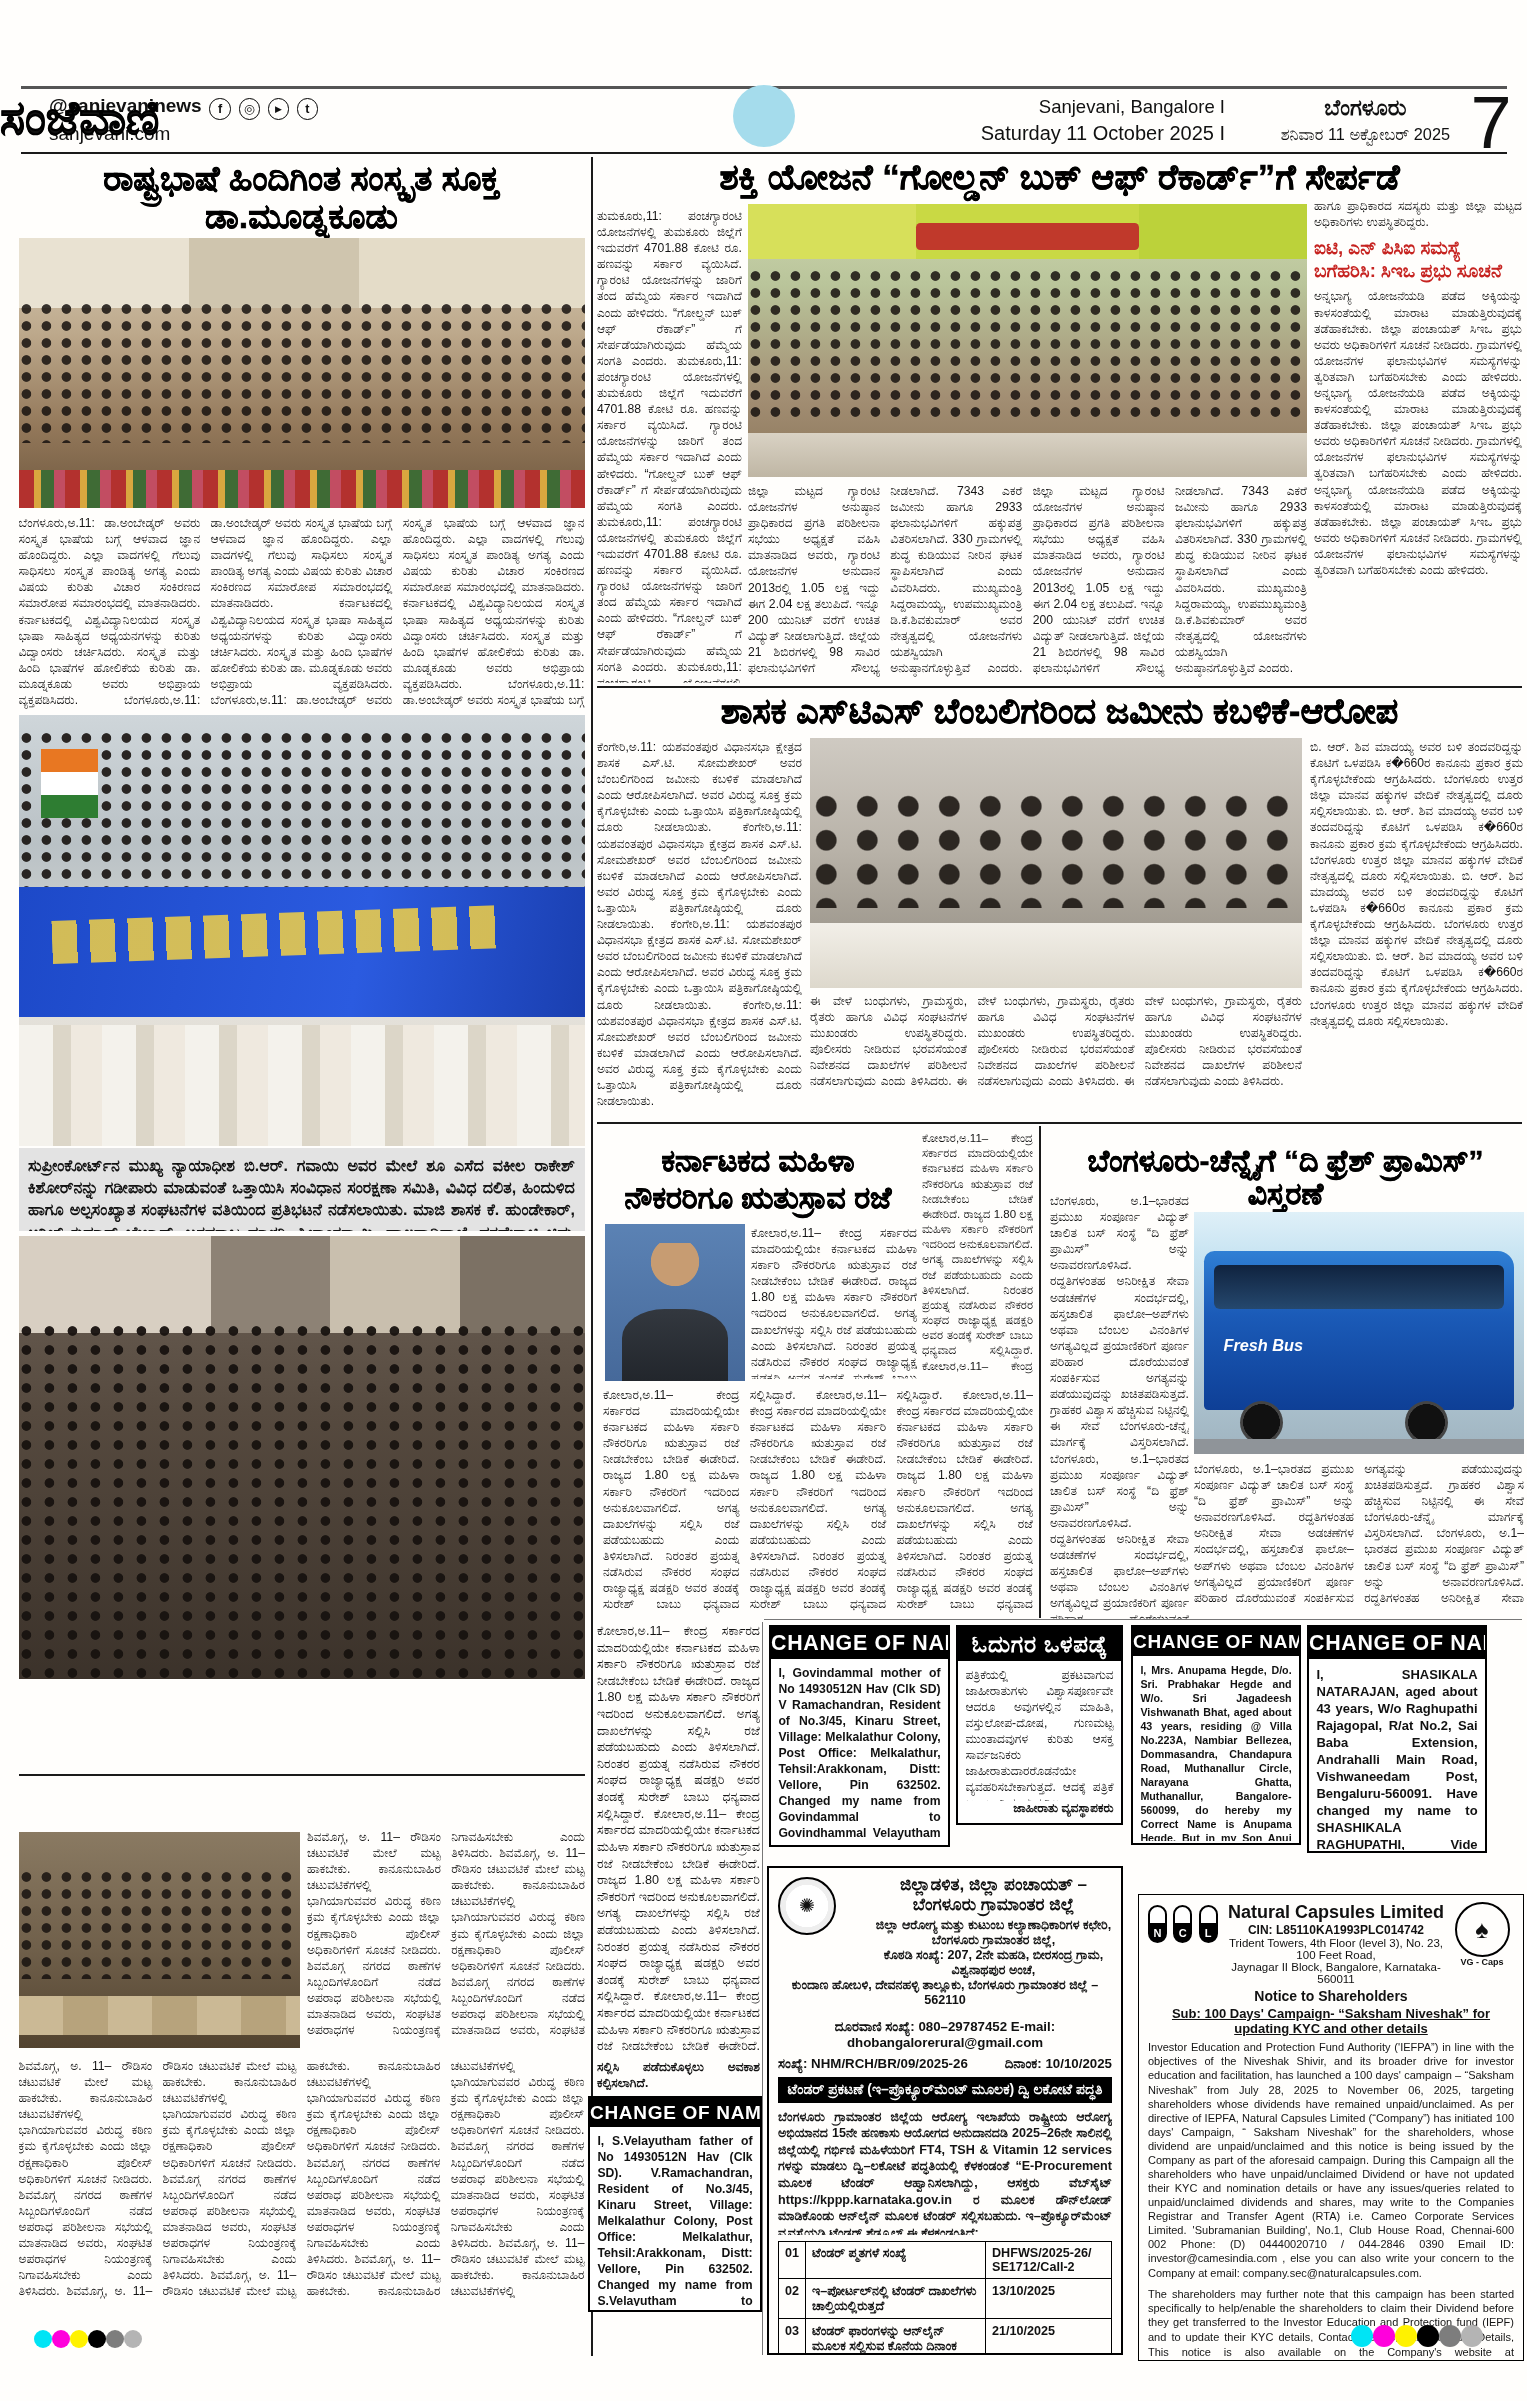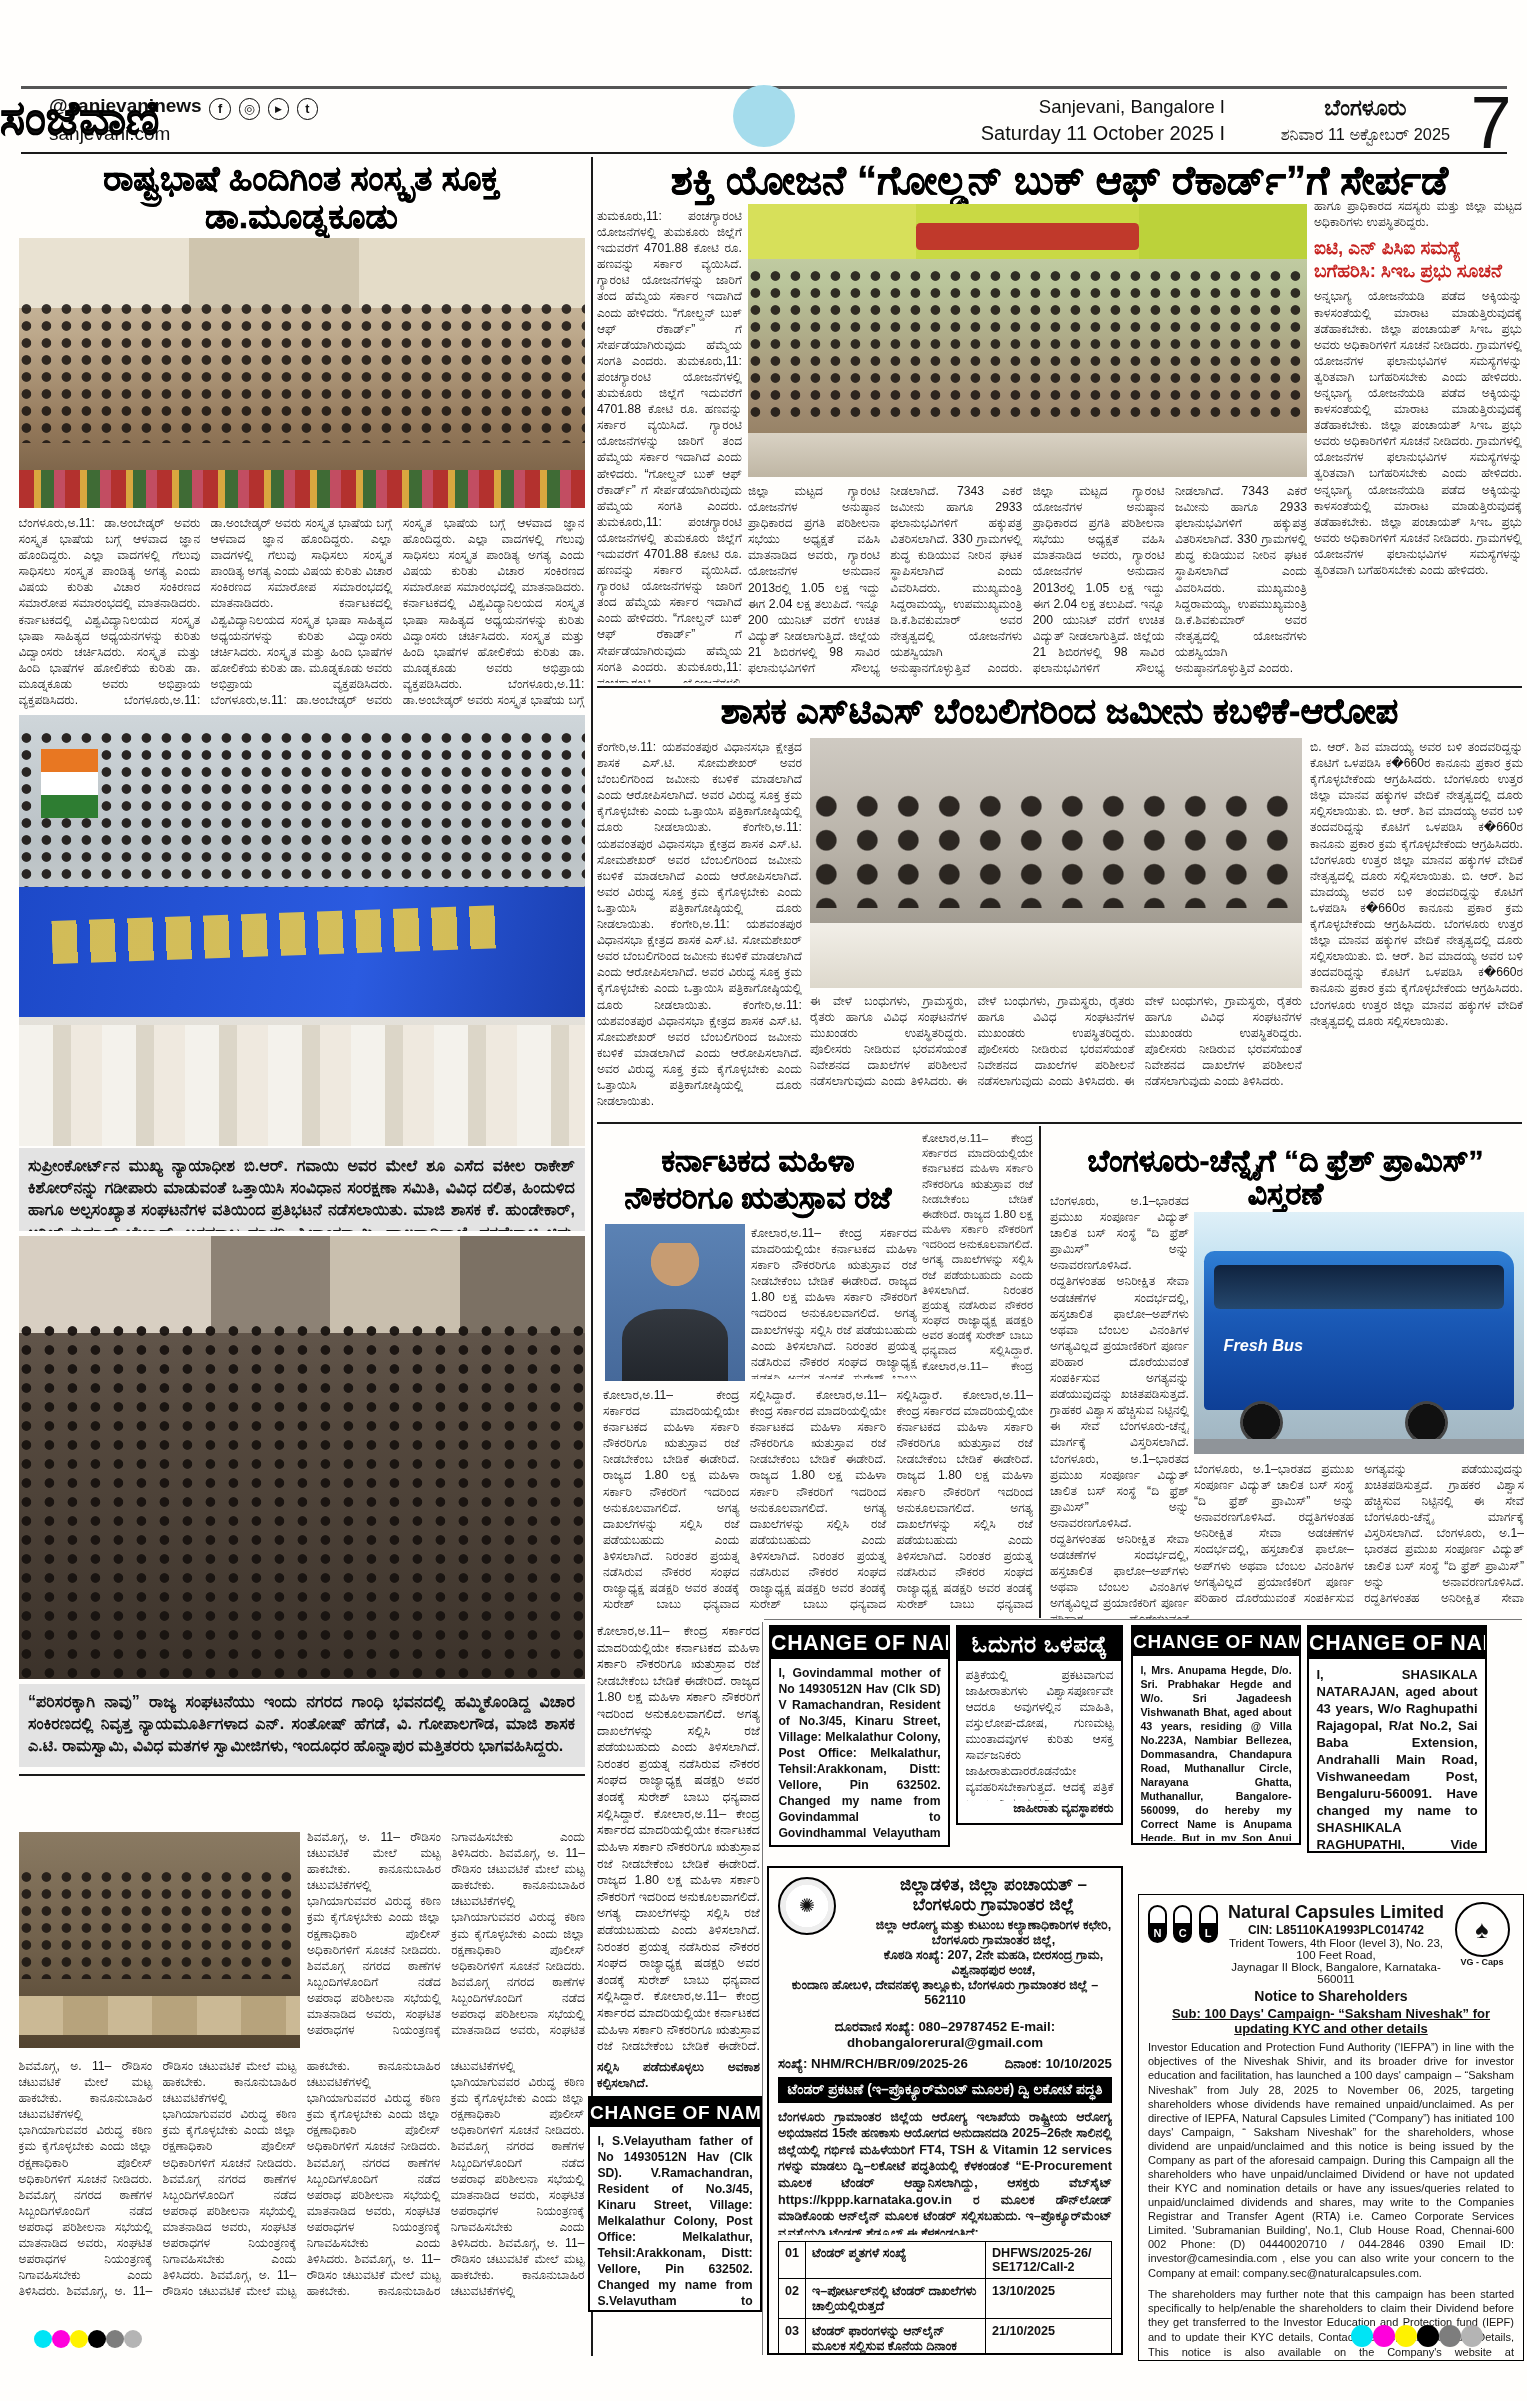--- a/index.html
+++ b/index.html
@@ -87,32 +87,31 @@
     <div class="layer" style="top:40%;height:30%;background:linear-gradient(100deg,#1d49c8 0%,#2b5be0 60%,#1a3fb0 100%)"></div>
     <div class="layer" style="top:46%;left:6%;width:80%;height:10%;background:repeating-linear-gradient(90deg,#ffd83b 0 25px,transparent 25px 38px);opacity:.8;transform:rotate(-2deg)"></div>
     <div class="layer" style="bottom:0;height:28%;background:repeating-linear-gradient(90deg,#f4f2ec 0 34px,#dcd6c8 34px 52px,#efe9df 52px 83px)"></div>
   </div>
   <div class="abs cap" style="left:18.5px;top:1148px;width:566px;height:83px">ಸುಪ್ರೀಂಕೋರ್ಟ್‌ನ ಮುಖ್ಯ ನ್ಯಾಯಾಧೀಶ ಬಿ.ಆರ್. ಗವಾಯಿ ಅವರ ಮೇಲೆ ಶೂ ಎಸೆದ ವಕೀಲ ರಾಕೇಶ್ ಕಿಶೋರ್‌ನನ್ನು ಗಡೀಪಾರು ಮಾಡುವಂತೆ ಒತ್ತಾಯಿಸಿ ಸಂವಿಧಾನ ಸಂರಕ್ಷಣಾ ಸಮಿತಿ, ವಿವಿಧ ದಲಿತ, ಹಿಂದುಳಿದ ಹಾಗೂ ಅಲ್ಪಸಂಖ್ಯಾತ ಸಂಘಟನೆಗಳ ವತಿಯಿಂದ ಪ್ರತಿಭಟನೆ ನಡೆಸಲಾಯಿತು. ಮಾಜಿ ಶಾಸಕ ಕೆ. ಹುಂಡೇಕಾರ್, ಅನಿಲ್ ಕುಮಾರ್ ಬೇಲ್ದಾರ್, ಬಸವರಾಜ ಮಾಳಗಿ, ಶ್ರೀಕಾಂತಸ್ವಾಮಿ, ಘಾಲವಾಡಿವಾಲೆ, ಪರವೇಶಾಚಿ ಚಿಮ್ಮ ಮತ್ತಿತರರು ಭಾಗವಹಿಸಿದ್ದರು.</div>
 
   <div class="photo" style="left:18.5px;top:1236px;width:566px;height:443px;background:linear-gradient(180deg,#6e6257 0%,#564a3f 40%,#3b322a 100%)">
     <div class="layer" style="top:0;height:22%;background:linear-gradient(90deg,#d8cfc2 0 34%,#8d8275 34% 55%,#c9bfae 55% 78%,#7c7164 78%)"></div>
     <div class="layer heads" style="top:20%;height:80%;opacity:.95;background-size:23px 19px"></div>
   </div>
-  <div class="abs cap" style="left:18.5px;top:1684px;width:566px;height:83px">“ಪರಿಸರಕ್ಕಾಗಿ ನಾವು” ರಾಜ್ಯ ಸಂಘಟನೆಯು ಇಂದು ನಗರದ ಗಾಂಧಿ ಭವನದಲ್ಲಿ ಹಮ್ಮಿಕೊಂಡಿದ್ದ ವಿಚಾರ ಸಂಕಿರಣದಲ್ಲಿ ನಿವೃತ್ತ ನ್ಯಾಯಮೂರ್ತಿಗಳಾದ ಎನ್. ಸಂತೋಷ್ ಹೆಗಡೆ, ವಿ. ಗೋಪಾಲಗೌಡ, ಮಾಜಿ ಶಾಸಕ ಎ.ಟಿ. ರಾಮಸ್ವಾಮಿ, ವಿವಿಧ ಮತಗಳ ಸ್ವಾಮೀಜಿಗಳು, ಇಂದೂಧರ ಹೊನ್ನಾಪುರ ಮತ್ತಿತರರು ಭಾಗವಹಿಸಿದ್ದರು.</div>
 
   <div class="abs hline" style="left:18.5px;top:1774px;width:566px;height:2.2px"></div>
 
   <div class="photo" style="left:18.5px;top:1832px;width:281px;height:216px;background:linear-gradient(180deg,#8a7a62 0%,#6f5f4a 55%,#52432f 100%)">
     <div class="layer heads" style="top:18%;height:50%;opacity:.85"></div>
     <div class="layer" style="bottom:6%;height:18%;background:repeating-linear-gradient(90deg,#cbb995 0 44px,#b7a37c 44px 89px)"></div>
   </div>
   <div class="abs bt cols2" style="left:307px;top:1829px;width:278px;height:222px">ಶಿವಮೊಗ್ಗ, ಅ. 11– ರೌಡಿಸಂ ಚಟುವಟಿಕೆ ಮೇಲೆ ಮಟ್ಟ ಹಾಕಬೇಕು. ಕಾನೂನುಬಾಹಿರ ಚಟುವಟಿಕೆಗಳಲ್ಲಿ ಭಾಗಿಯಾಗುವವರ ವಿರುದ್ಧ ಕಠಿಣ ಕ್ರಮ ಕೈಗೊಳ್ಳಬೇಕು ಎಂದು ಜಿಲ್ಲಾ ರಕ್ಷಣಾಧಿಕಾರಿ ಪೊಲೀಸ್ ಅಧಿಕಾರಿಗಳಿಗೆ ಸೂಚನೆ ನೀಡಿದರು. ಶಿವಮೊಗ್ಗ ನಗರದ ಠಾಣೆಗಳ ಸಿಬ್ಬಂದಿಗಳೊಂದಿಗೆ ನಡೆದ ಅಪರಾಧ ಪರಿಶೀಲನಾ ಸಭೆಯಲ್ಲಿ ಮಾತನಾಡಿದ ಅವರು, ಸಂಘಟಿತ ಅಪರಾಧಗಳ ನಿಯಂತ್ರಣಕ್ಕೆ ನಿಗಾವಹಿಸಬೇಕು ಎಂದು ತಿಳಿಸಿದರು. ಶಿವಮೊಗ್ಗ, ಅ. 11– ರೌಡಿಸಂ ಚಟುವಟಿಕೆ ಮೇಲೆ ಮಟ್ಟ ಹಾಕಬೇಕು. ಕಾನೂನುಬಾಹಿರ ಚಟುವಟಿಕೆಗಳಲ್ಲಿ ಭಾಗಿಯಾಗುವವರ ವಿರುದ್ಧ ಕಠಿಣ ಕ್ರಮ ಕೈಗೊಳ್ಳಬೇಕು ಎಂದು ಜಿಲ್ಲಾ ರಕ್ಷಣಾಧಿಕಾರಿ ಪೊಲೀಸ್ ಅಧಿಕಾರಿಗಳಿಗೆ ಸೂಚನೆ ನೀಡಿದರು. ಶಿವಮೊಗ್ಗ ನಗರದ ಠಾಣೆಗಳ ಸಿಬ್ಬಂದಿಗಳೊಂದಿಗೆ ನಡೆದ ಅಪರಾಧ ಪರಿಶೀಲನಾ ಸಭೆಯಲ್ಲಿ ಮಾತನಾಡಿದ ಅವರು, ಸಂಘಟಿತ ಅಪರಾಧಗಳ ನಿಯಂತ್ರಣಕ್ಕೆ ನಿಗಾವಹಿಸಬೇಕು ಎಂದು ತಿಳಿಸಿದರು. ಶಿವಮೊಗ್ಗ, ಅ. 11– ರೌಡಿಸಂ ಚಟುವಟಿಕೆ ಮೇಲೆ ಮಟ್ಟ ಹಾಕಬೇಕು. ಕಾನೂನುಬಾಹಿರ ಚಟುವಟಿಕೆಗಳಲ್ಲಿ ಭಾಗಿಯಾಗುವವರ ವಿರುದ್ಧ ಕಠಿಣ ಕ್ರಮ ಕೈಗೊಳ್ಳಬೇಕು ಎಂದು ಜಿಲ್ಲಾ ರಕ್ಷಣಾಧಿಕಾರಿ ಪೊಲೀಸ್ ಅಧಿಕಾರಿಗಳಿಗೆ ಸೂಚನೆ ನೀಡಿದರು. ಶಿವಮೊಗ್ಗ ನಗರದ ಠಾಣೆಗಳ ಸಿಬ್ಬಂದಿಗಳೊಂದಿಗೆ ನಡೆದ ಅಪರಾಧ ಪರಿಶೀಲನಾ ಸಭೆಯಲ್ಲಿ ಮಾತನಾಡಿದ ಅವರು, ಸಂಘಟಿತ ಅಪರಾಧಗಳ ನಿಯಂತ್ರಣಕ್ಕೆ ನಿಗಾವಹಿಸಬೇಕು ಎಂದು ತಿಳಿಸಿದರು.</div>
   <div class="abs bt cols4" style="left:18.5px;top:2058px;width:566px;height:257px">ಶಿವಮೊಗ್ಗ, ಅ. 11– ರೌಡಿಸಂ ಚಟುವಟಿಕೆ ಮೇಲೆ ಮಟ್ಟ ಹಾಕಬೇಕು. ಕಾನೂನುಬಾಹಿರ ಚಟುವಟಿಕೆಗಳಲ್ಲಿ ಭಾಗಿಯಾಗುವವರ ವಿರುದ್ಧ ಕಠಿಣ ಕ್ರಮ ಕೈಗೊಳ್ಳಬೇಕು ಎಂದು ಜಿಲ್ಲಾ ರಕ್ಷಣಾಧಿಕಾರಿ ಪೊಲೀಸ್ ಅಧಿಕಾರಿಗಳಿಗೆ ಸೂಚನೆ ನೀಡಿದರು. ಶಿವಮೊಗ್ಗ ನಗರದ ಠಾಣೆಗಳ ಸಿಬ್ಬಂದಿಗಳೊಂದಿಗೆ ನಡೆದ ಅಪರಾಧ ಪರಿಶೀಲನಾ ಸಭೆಯಲ್ಲಿ ಮಾತನಾಡಿದ ಅವರು, ಸಂಘಟಿತ ಅಪರಾಧಗಳ ನಿಯಂತ್ರಣಕ್ಕೆ ನಿಗಾವಹಿಸಬೇಕು ಎಂದು ತಿಳಿಸಿದರು. ಶಿವಮೊಗ್ಗ, ಅ. 11– ರೌಡಿಸಂ ಚಟುವಟಿಕೆ ಮೇಲೆ ಮಟ್ಟ ಹಾಕಬೇಕು. ಕಾನೂನುಬಾಹಿರ ಚಟುವಟಿಕೆಗಳಲ್ಲಿ ಭಾಗಿಯಾಗುವವರ ವಿರುದ್ಧ ಕಠಿಣ ಕ್ರಮ ಕೈಗೊಳ್ಳಬೇಕು ಎಂದು ಜಿಲ್ಲಾ ರಕ್ಷಣಾಧಿಕಾರಿ ಪೊಲೀಸ್ ಅಧಿಕಾರಿಗಳಿಗೆ ಸೂಚನೆ ನೀಡಿದರು. ಶಿವಮೊಗ್ಗ ನಗರದ ಠಾಣೆಗಳ ಸಿಬ್ಬಂದಿಗಳೊಂದಿಗೆ ನಡೆದ ಅಪರಾಧ ಪರಿಶೀಲನಾ ಸಭೆಯಲ್ಲಿ ಮಾತನಾಡಿದ ಅವರು, ಸಂಘಟಿತ ಅಪರಾಧಗಳ ನಿಯಂತ್ರಣಕ್ಕೆ ನಿಗಾವಹಿಸಬೇಕು ಎಂದು ತಿಳಿಸಿದರು. ಶಿವಮೊಗ್ಗ, ಅ. 11– ರೌಡಿಸಂ ಚಟುವಟಿಕೆ ಮೇಲೆ ಮಟ್ಟ ಹಾಕಬೇಕು. ಕಾನೂನುಬಾಹಿರ ಚಟುವಟಿಕೆಗಳಲ್ಲಿ ಭಾಗಿಯಾಗುವವರ ವಿರುದ್ಧ ಕಠಿಣ ಕ್ರಮ ಕೈಗೊಳ್ಳಬೇಕು ಎಂದು ಜಿಲ್ಲಾ ರಕ್ಷಣಾಧಿಕಾರಿ ಪೊಲೀಸ್ ಅಧಿಕಾರಿಗಳಿಗೆ ಸೂಚನೆ ನೀಡಿದರು. ಶಿವಮೊಗ್ಗ ನಗರದ ಠಾಣೆಗಳ ಸಿಬ್ಬಂದಿಗಳೊಂದಿಗೆ ನಡೆದ ಅಪರಾಧ ಪರಿಶೀಲನಾ ಸಭೆಯಲ್ಲಿ ಮಾತನಾಡಿದ ಅವರು, ಸಂಘಟಿತ ಅಪರಾಧಗಳ ನಿಯಂತ್ರಣಕ್ಕೆ ನಿಗಾವಹಿಸಬೇಕು ಎಂದು ತಿಳಿಸಿದರು. ಶಿವಮೊಗ್ಗ, ಅ. 11– ರೌಡಿಸಂ ಚಟುವಟಿಕೆ ಮೇಲೆ ಮಟ್ಟ ಹಾಕಬೇಕು. ಕಾನೂನುಬಾಹಿರ ಚಟುವಟಿಕೆಗಳಲ್ಲಿ ಭಾಗಿಯಾಗುವವರ ವಿರುದ್ಧ ಕಠಿಣ ಕ್ರಮ ಕೈಗೊಳ್ಳಬೇಕು ಎಂದು ಜಿಲ್ಲಾ ರಕ್ಷಣಾಧಿಕಾರಿ ಪೊಲೀಸ್ ಅಧಿಕಾರಿಗಳಿಗೆ ಸೂಚನೆ ನೀಡಿದರು. ಶಿವಮೊಗ್ಗ ನಗರದ ಠಾಣೆಗಳ ಸಿಬ್ಬಂದಿಗಳೊಂದಿಗೆ ನಡೆದ ಅಪರಾಧ ಪರಿಶೀಲನಾ ಸಭೆಯಲ್ಲಿ ಮಾತನಾಡಿದ ಅವರು, ಸಂಘಟಿತ ಅಪರಾಧಗಳ ನಿಯಂತ್ರಣಕ್ಕೆ ನಿಗಾವಹಿಸಬೇಕು ಎಂದು ತಿಳಿಸಿದರು. ಶಿವಮೊಗ್ಗ, ಅ. 11– ರೌಡಿಸಂ ಚಟುವಟಿಕೆ ಮೇಲೆ ಮಟ್ಟ ಹಾಕಬೇಕು. ಕಾನೂನುಬಾಹಿರ ಚಟುವಟಿಕೆಗಳಲ್ಲಿ ಭಾಗಿಯಾಗುವವರ ವಿರುದ್ಧ ಕಠಿಣ ಕ್ರಮ ಕೈಗೊಳ್ಳಬೇಕು ಎಂದು ಜಿಲ್ಲಾ ರಕ್ಷಣಾಧಿಕಾರಿ ಪೊಲೀಸ್ ಅಧಿಕಾರಿಗಳಿಗೆ ಸೂಚನೆ ನೀಡಿದರು. ಶಿವಮೊಗ್ಗ ನಗರದ ಠಾಣೆಗಳ ಸಿಬ್ಬಂದಿಗಳೊಂದಿಗೆ ನಡೆದ ಅಪರಾಧ ಪರಿಶೀಲನಾ ಸಭೆಯಲ್ಲಿ ಮಾತನಾಡಿದ ಅವರು, ಸಂಘಟಿತ ಅಪರಾಧಗಳ ನಿಯಂತ್ರಣಕ್ಕೆ ನಿಗಾವಹಿಸಬೇಕು ಎಂದು ತಿಳಿಸಿದರು. ಶಿವಮೊಗ್ಗ, ಅ. 11– ರೌಡಿಸಂ ಚಟುವಟಿಕೆ ಮೇಲೆ ಮಟ್ಟ ಹಾಕಬೇಕು. ಕಾನೂನುಬಾಹಿರ ಚಟುವಟಿಕೆಗಳಲ್ಲಿ ಭಾಗಿಯಾಗುವವರ ವಿರುದ್ಧ ಕಠಿಣ ಕ್ರಮ ಕೈಗೊಳ್ಳಬೇಕು ಎಂದು ಜಿಲ್ಲಾ ರಕ್ಷಣಾಧಿಕಾರಿ ಪೊಲೀಸ್ ಅಧಿಕಾರಿಗಳಿಗೆ ಸೂಚನೆ ನೀಡಿದರು. ಶಿವಮೊಗ್ಗ ನಗರದ ಠಾಣೆಗಳ ಸಿಬ್ಬಂದಿಗಳೊಂದಿಗೆ ನಡೆದ ಅಪರಾಧ ಪರಿಶೀಲನಾ ಸಭೆಯಲ್ಲಿ ಮಾತನಾಡಿದ ಅವರು, ಸಂಘಟಿತ ಅಪರಾಧಗಳ ನಿಯಂತ್ರಣಕ್ಕೆ ನಿಗಾವಹಿಸಬೇಕು ಎಂದು ತಿಳಿಸಿದರು.</div>
 
-  <div class="abs hl" style="left:597px;top:158px;width:925px;font-size:40px">ಶಕ್ತಿ ಯೋಜನೆ “ಗೋಲ್ಡನ್ ಬುಕ್ ಆಫ್ ರೆಕಾರ್ಡ್”ಗೆ ಸೇರ್ಪಡೆ</div>
+  <div class="abs hl" style="left:597px;top:158px;width:925px;font-size:35px">ಶಕ್ತಿ ಯೋಜನೆ “ಗೋಲ್ಡನ್ ಬುಕ್ ಆಫ್ ರೆಕಾರ್ಡ್”ಗೆ ಸೇರ್ಪಡೆ</div>
 
   <div class="abs bt" style="left:597px;top:208px;width:145px;height:475px">ತುಮಕೂರು,11: ಪಂಚಗ್ಯಾರಂಟಿ ಯೋಜನೆಗಳಲ್ಲಿ ತುಮಕೂರು ಜಿಲ್ಲೆಗೆ ಇದುವರೆಗೆ 4701.88 ಕೋಟಿ ರೂ. ಹಣವನ್ನು ಸರ್ಕಾರ ವ್ಯಯಿಸಿದೆ. ಗ್ಯಾರಂಟಿ ಯೋಜನೆಗಳನ್ನು ಜಾರಿಗೆ ತಂದ ಹೆಮ್ಮೆಯ ಸರ್ಕಾರ ಇದಾಗಿದೆ ಎಂದು ಹೇಳಿದರು. “ಗೋಲ್ಡನ್ ಬುಕ್ ಆಫ್ ರೆಕಾರ್ಡ್” ಗೆ ಸೇರ್ಪಡೆಯಾಗಿರುವುದು ಹೆಮ್ಮೆಯ ಸಂಗತಿ ಎಂದರು. ತುಮಕೂರು,11: ಪಂಚಗ್ಯಾರಂಟಿ ಯೋಜನೆಗಳಲ್ಲಿ ತುಮಕೂರು ಜಿಲ್ಲೆಗೆ ಇದುವರೆಗೆ 4701.88 ಕೋಟಿ ರೂ. ಹಣವನ್ನು ಸರ್ಕಾರ ವ್ಯಯಿಸಿದೆ. ಗ್ಯಾರಂಟಿ ಯೋಜನೆಗಳನ್ನು ಜಾರಿಗೆ ತಂದ ಹೆಮ್ಮೆಯ ಸರ್ಕಾರ ಇದಾಗಿದೆ ಎಂದು ಹೇಳಿದರು. “ಗೋಲ್ಡನ್ ಬುಕ್ ಆಫ್ ರೆಕಾರ್ಡ್” ಗೆ ಸೇರ್ಪಡೆಯಾಗಿರುವುದು ಹೆಮ್ಮೆಯ ಸಂಗತಿ ಎಂದರು. ತುಮಕೂರು,11: ಪಂಚಗ್ಯಾರಂಟಿ ಯೋಜನೆಗಳಲ್ಲಿ ತುಮಕೂರು ಜಿಲ್ಲೆಗೆ ಇದುವರೆಗೆ 4701.88 ಕೋಟಿ ರೂ. ಹಣವನ್ನು ಸರ್ಕಾರ ವ್ಯಯಿಸಿದೆ. ಗ್ಯಾರಂಟಿ ಯೋಜನೆಗಳನ್ನು ಜಾರಿಗೆ ತಂದ ಹೆಮ್ಮೆಯ ಸರ್ಕಾರ ಇದಾಗಿದೆ ಎಂದು ಹೇಳಿದರು. “ಗೋಲ್ಡನ್ ಬುಕ್ ಆಫ್ ರೆಕಾರ್ಡ್” ಗೆ ಸೇರ್ಪಡೆಯಾಗಿರುವುದು ಹೆಮ್ಮೆಯ ಸಂಗತಿ ಎಂದರು. ತುಮಕೂರು,11: ಪಂಚಗ್ಯಾರಂಟಿ ಯೋಜನೆಗಳಲ್ಲಿ ತುಮಕೂರು ಜಿಲ್ಲೆಗೆ ಇದುವರೆಗೆ 4701.88 ಕೋಟಿ ರೂ. ಹಣವನ್ನು ಸರ್ಕಾರ ವ್ಯಯಿಸಿದೆ. ಗ್ಯಾರಂಟಿ ಯೋಜನೆಗಳನ್ನು ಜಾರಿಗೆ ತಂದ ಹೆಮ್ಮೆಯ ಸರ್ಕಾರ ಇದಾಗಿದೆ ಎಂದು ಹೇಳಿದರು. “ಗೋಲ್ಡನ್ ಬುಕ್ ಆಫ್ ರೆಕಾರ್ಡ್” ಗೆ ಸೇರ್ಪಡೆಯಾಗಿರುವುದು ಹೆಮ್ಮೆಯ ಸಂಗತಿ ಎಂದರು.</div>
 
   <div class="photo" style="left:748px;top:204px;width:559px;height:273px;background:linear-gradient(180deg,#cfd8b0 0%,#b9c49a 30%,#a38f74 70%,#8a7458 100%)">
     <div class="layer" style="top:0;height:20%;background:linear-gradient(90deg,#d7e05a 0 30%,#c9d944 30% 70%,#bcd23a 70%)"></div>
     <div class="layer" style="top:7%;left:30%;width:40%;height:10%;background:#c0392b;border-radius:4.4px"></div>
     <div class="layer heads" style="top:24%;height:56%;opacity:.85"></div>
     <div class="layer" style="bottom:0;height:16%;background:linear-gradient(180deg,#d9d2c4,#bfb6a4)"></div>
   </div>
 

